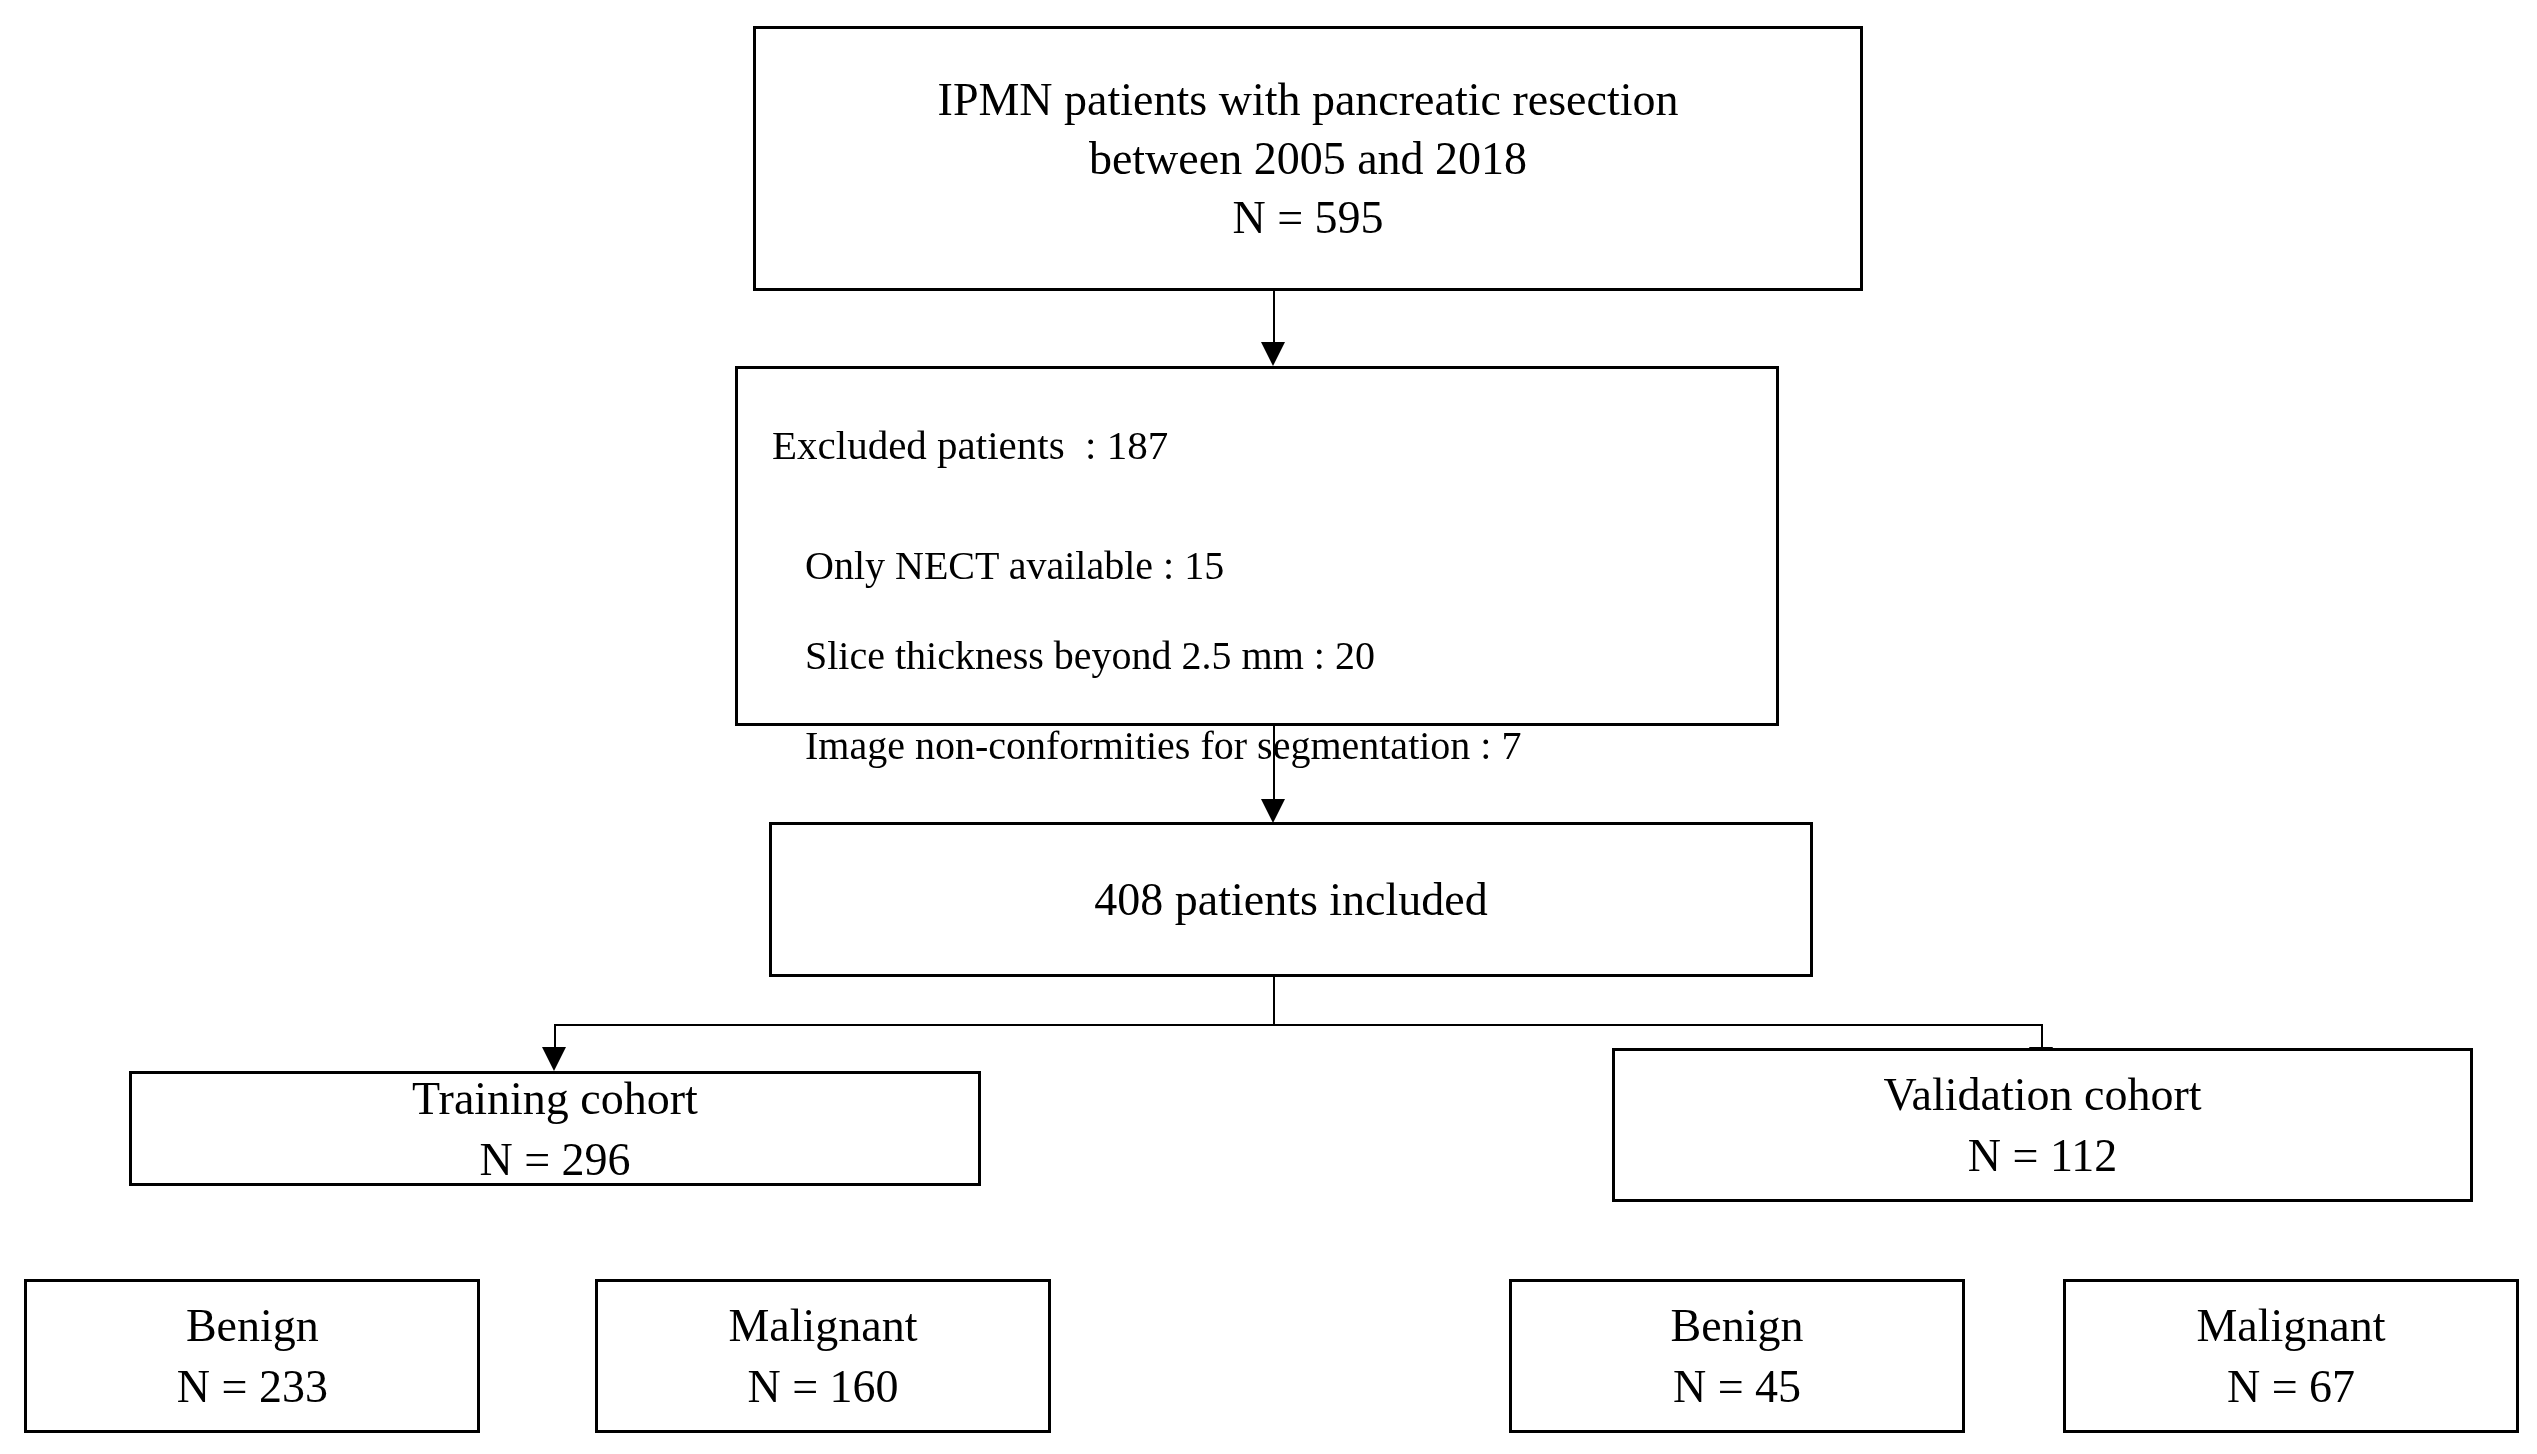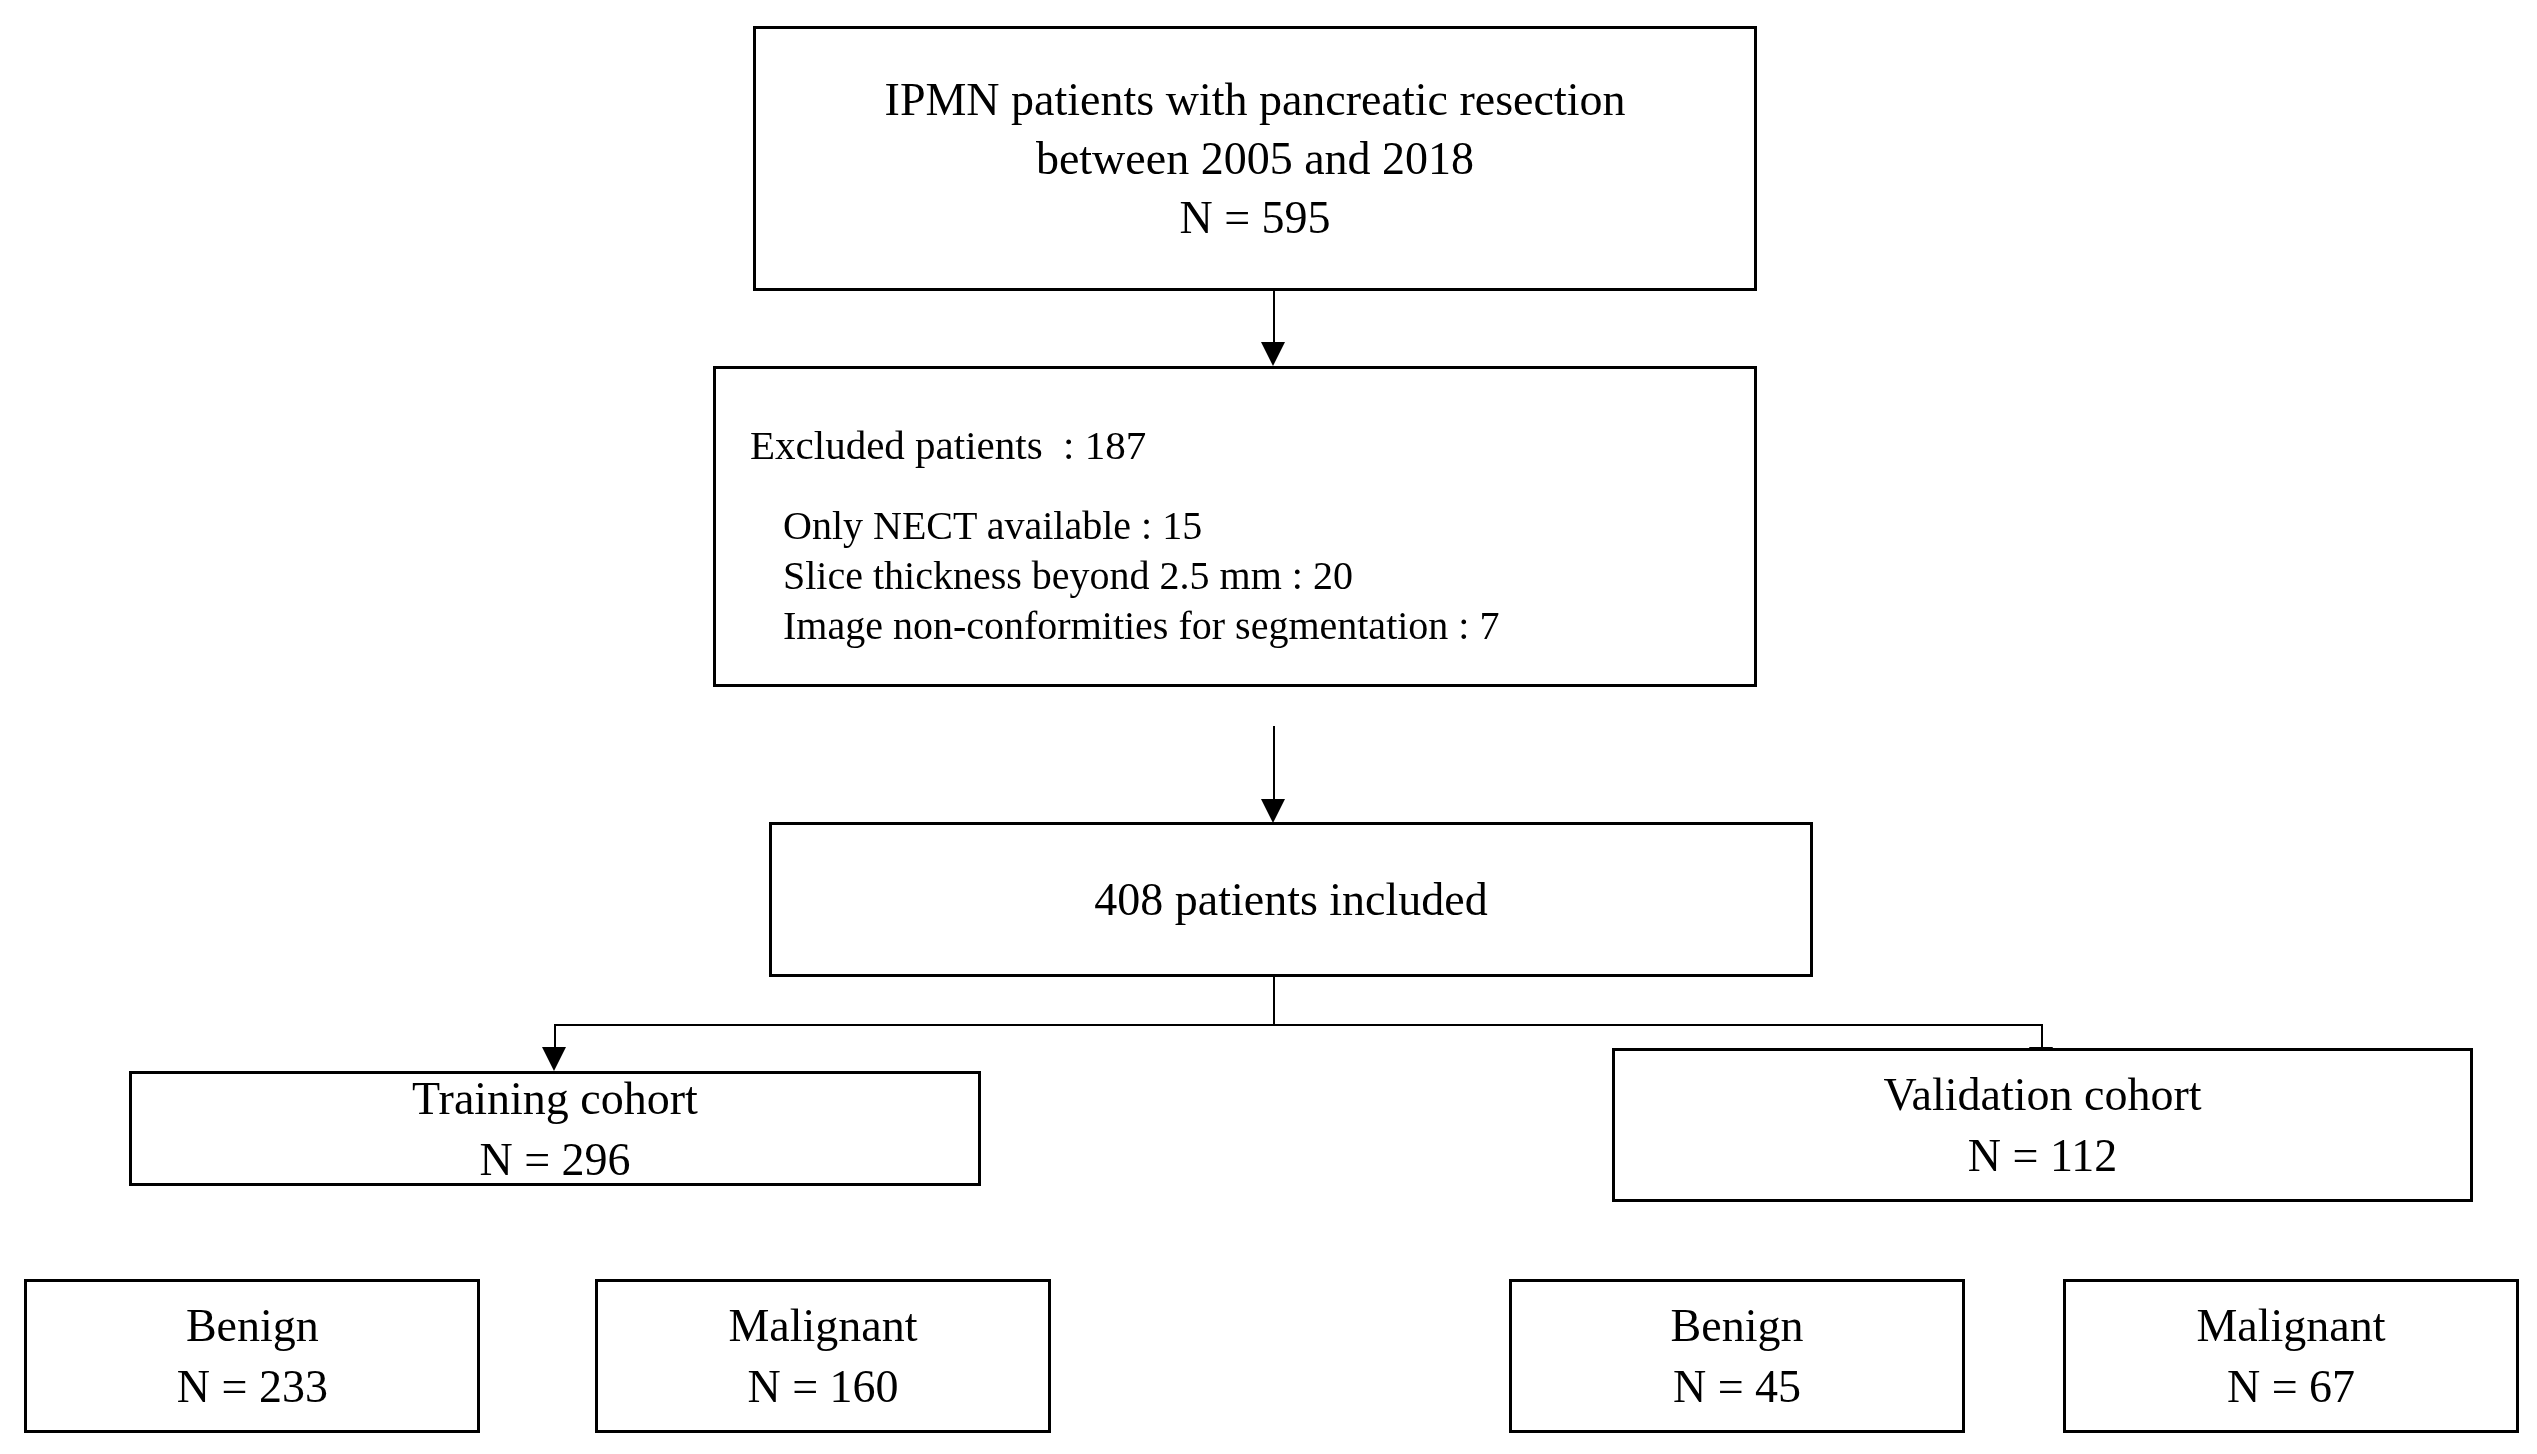--- a/index.html
+++ b/index.html
@@ -63,30 +63,30 @@
     border-left: 12.6px solid transparent;
     border-right: 12.6px solid transparent;
     border-top: 24px solid #000000;
   }
 </style>
 </head>
 <body>
 
 <div id="stage">
 
-  <div class="box big-text" style="left:753px; top:26px; width:1004px; height:265px;">
+  <div class="box big-text" style="left:753px; top:26px; width:1110px; height:265px;">
     <div>IPMN patients with pancreatic resection</div>
     <div>between 2005 and 2018</div>
     <div class="n-gap">N = 595</div>
   </div>
 
   <div class="vline" style="left:1273px; top:291px; height:53px;"></div>
   <div class="arrowhead-down" style="left:1261px; top:342px;"></div>
 
-  <div class="box left-align" style="left:713px; top:366px; width:1044px; height:321px;">
+  <div class="box left-align" style="left:735px; top:366px; width:1044px; height:360px;gap:40px;">
     <div class="excl-header">Excluded patients  : 187</div>
     <div class="excl-item">Only NECT available : 15</div>
     <div class="excl-item">Slice thickness beyond 2.5 mm : 20</div>
     <div class="excl-item">Image non-conformities for segmentation : 7</div>
   </div>
 
   <div class="vline" style="left:1273px; top:726px; height:74px;"></div>
   <div class="arrowhead-down" style="left:1261px; top:799px;"></div>
 
   <div class="box big-text" style="left:753px; top:822px; width:1044px; height:155px;margin-left:16px;">

